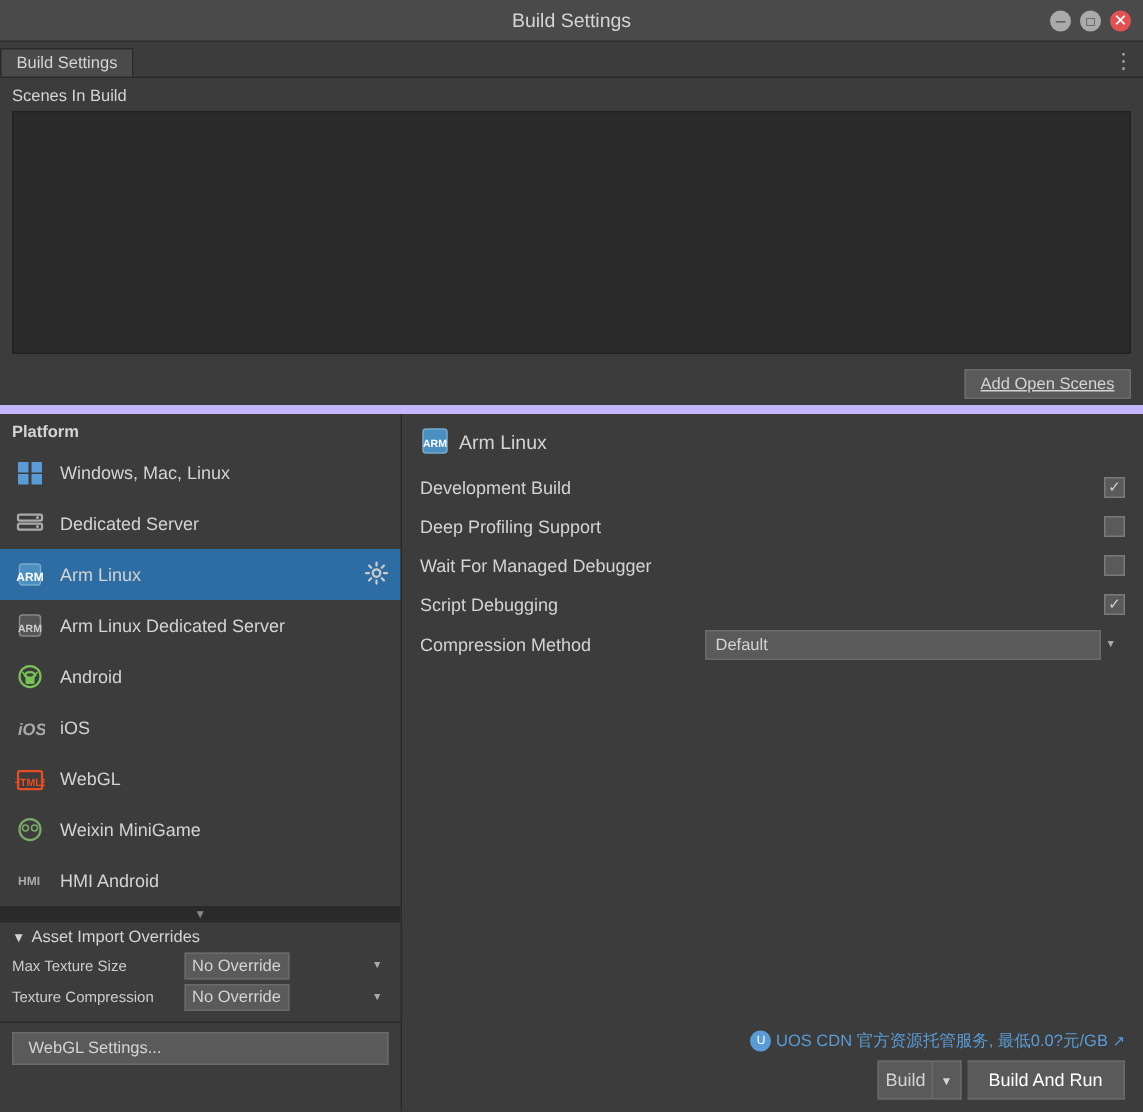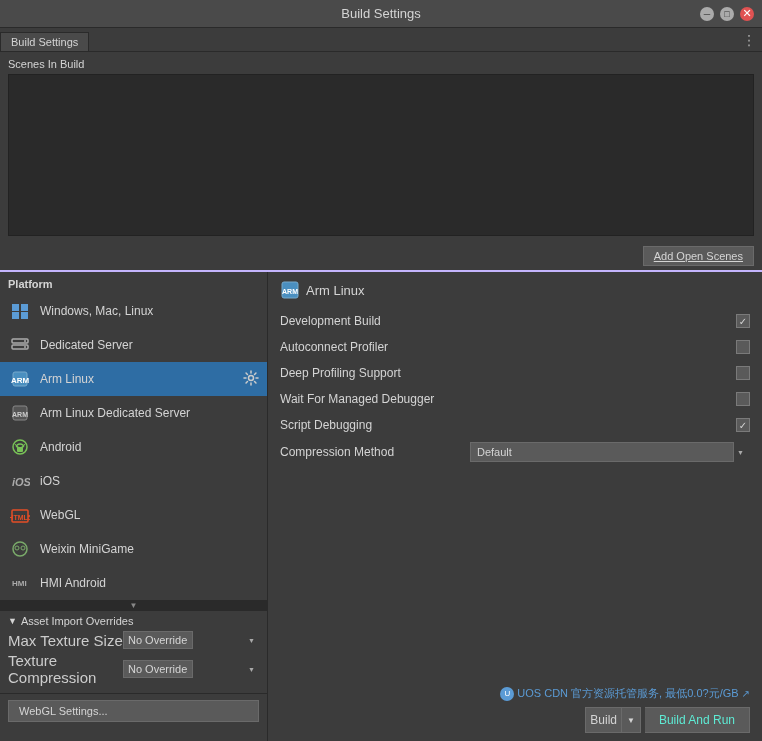--- a/index.html
+++ b/index.html
@@ -129,21 +129,21 @@
       padding: 3px 10px;
       font-size: 11px;
       cursor: pointer;
       text-decoration: underline;
     }
 
     .main-panel {
       display: flex;
       flex: 1;
       overflow: hidden;
-      border-top: 2px solid #c4b5fd;
+      border-top: 6px solid #c4b5fd;
     }
 
     
     .left-panel {
       width: 268px;
       background: #3c3c3c;
       display: flex;
       flex-direction: column;
       border-right: 1px solid #2a2a2a;
       overflow: hidden;
@@ -206,21 +206,21 @@
       color: #d4d4d4;
     }
 
     .asset-row {
       display: flex;
       align-items: center;
       margin-bottom: 3px;
     }
 
     .asset-row-label {
-      font-size: 15px;
+      font-size: 10px;
       color: #ccc;
       width: 115px;
       flex-shrink: 0;
     }
 
     .asset-dropdown {
       flex: 1;
       background: #5a5a5a;
       border: 1px solid #6a6a6a;
       color: #d4d4d4;
@@ -412,21 +412,21 @@
       color: #d4d4d4;
       border: 1px solid #6a6a6a;
       border-left: none;
       padding: 5px 5px;
       font-size: 8px;
       cursor: pointer;
     }
 
     .btn-build-and-run {
       background: #5a5a5a;
-      color: #5eead4;
+      color: #ffffff;
       border: 1px solid #6a6a6a;
       border-left: none;
       padding: 5px 14px;
       font-size: 12px;
       cursor: pointer;
       margin-left: 4px;
     }
 
     
     .icon-svg {
@@ -648,26 +648,20 @@
 
         <div class="settings-rows">
 
           <div class="setting-row">
             <span class="setting-label">Development Build</span>
             <div class="setting-control">
               <div class="checkbox checked"></div>
             </div>
           </div>
 
-          <div class="setting-row">
-            <span class="setting-label">Autoconnect Profiler</span>
-            <div class="setting-control">
-              <div class="checkbox"></div>
-            </div>
-          </div>
 
           <div class="setting-row">
             <span class="setting-label">Deep Profiling Support</span>
             <div class="setting-control">
               <div class="checkbox"></div>
             </div>
           </div>
 
           <div class="setting-row">
             <span class="setting-label">Wait For Managed Debugger</span>

